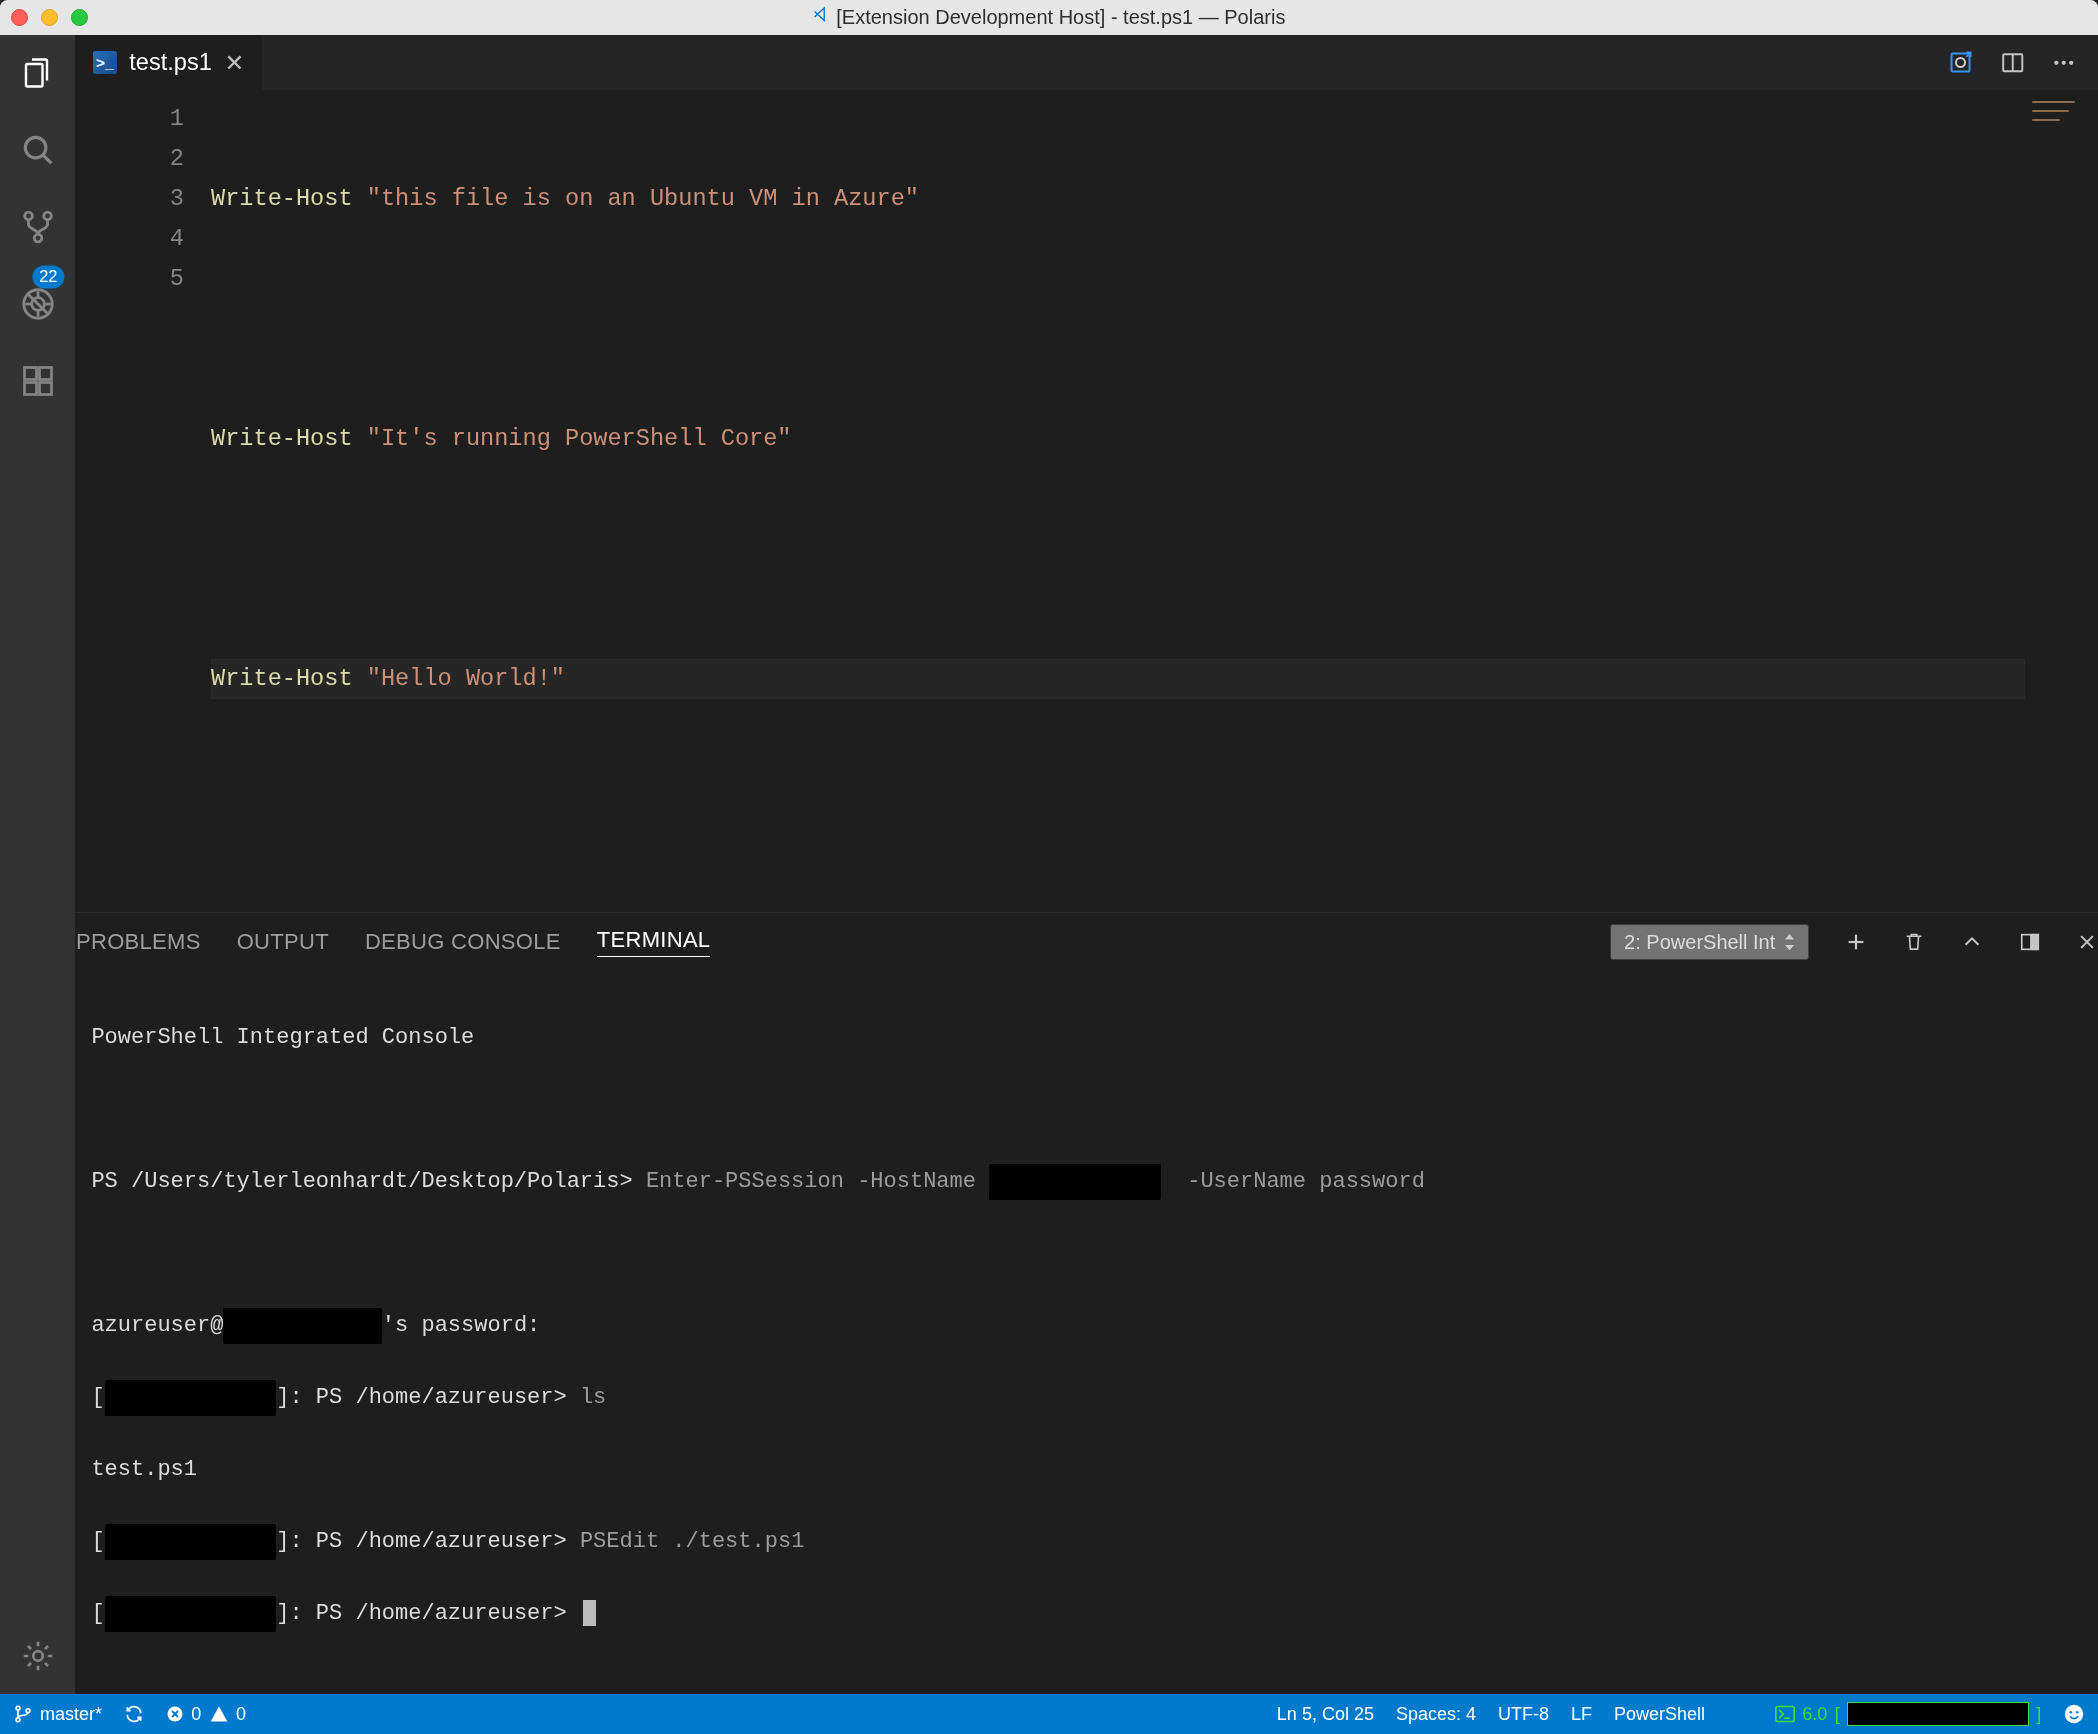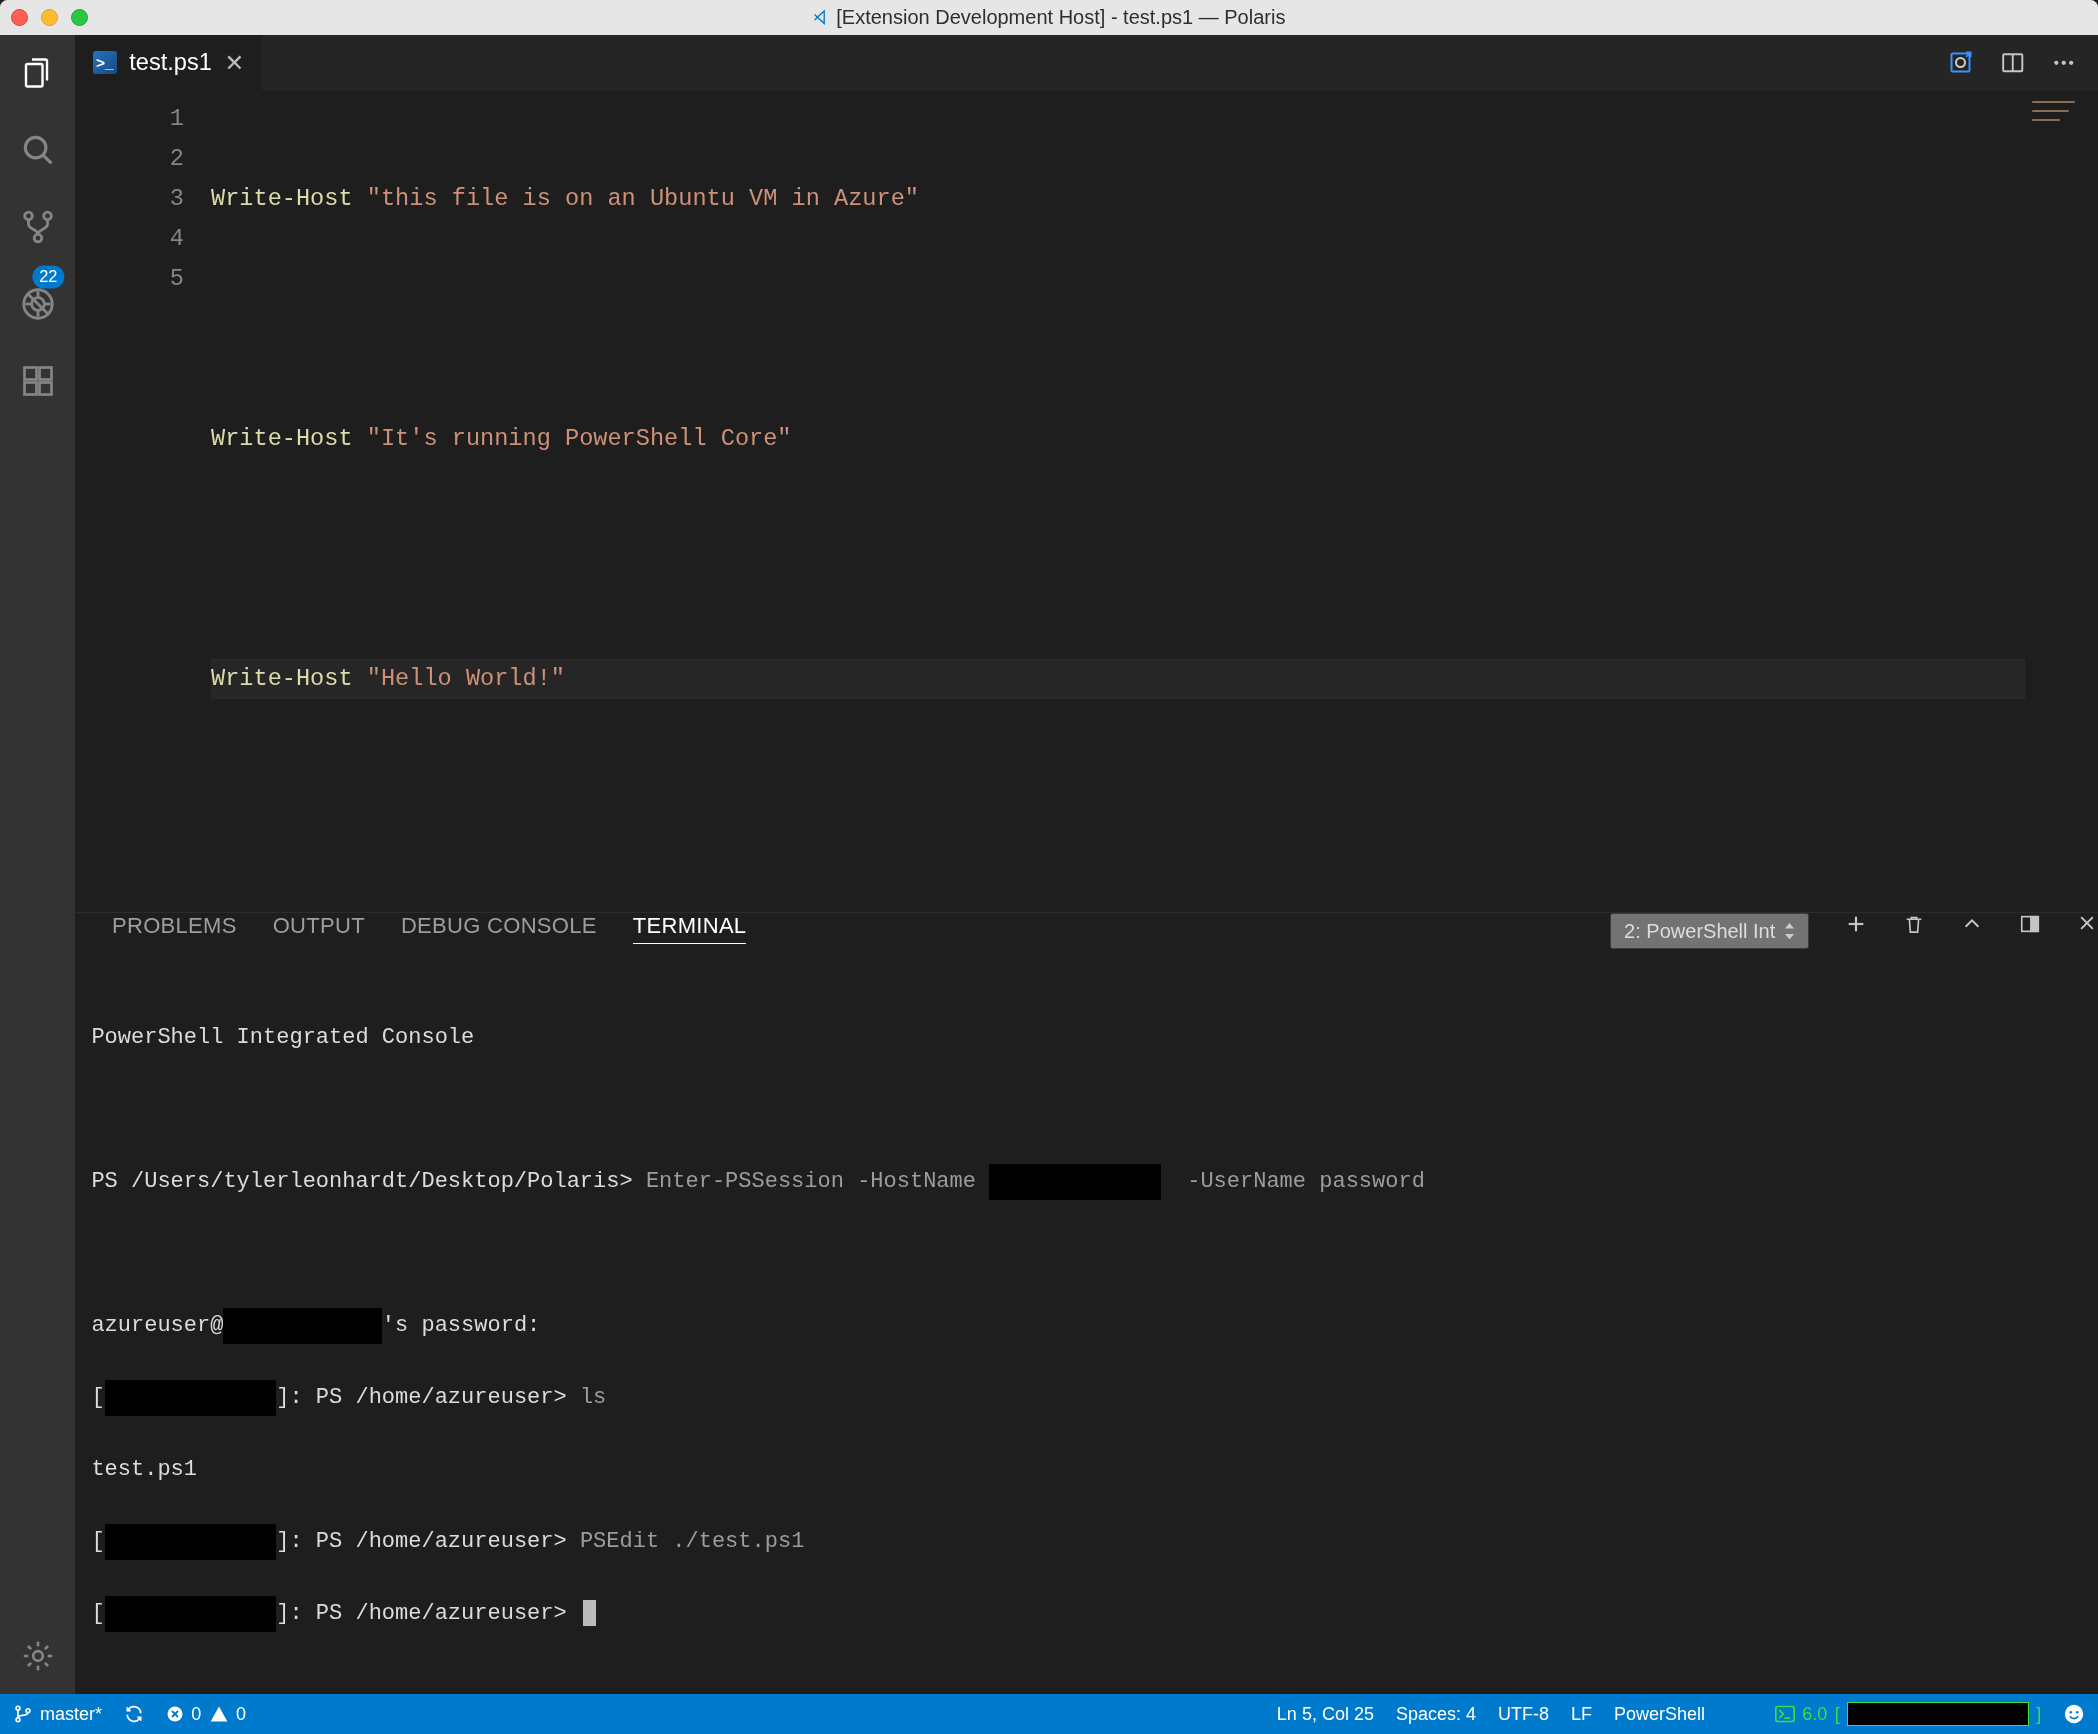--- a/index.html
+++ b/index.html
@@ -29,21 +29,21 @@
   .tl.yellow { background: #ffbd2e; border:0.9px solid #dea123; }
   .tl.green { background: #28c840; border:0.9px solid #1aab29; }
   .titlebar-title {
     position: absolute;
     left: 50%;
     transform: translateX(-50%);
     font-size: 20px;
     color: #2e2e2e;
     white-space: nowrap;
     display: flex;
-    align-items: center;
+    align-items: flex-start;
     gap: 7.3px;
   }
   .vscode-mark {
     width: 16.4px; height: 16.4px;
     display:inline-block;
     color:#007ACC;
   }
 
   
   .workbench {
@@ -170,26 +170,25 @@
   .panel {
     height: 782px;
     background:#1e1e1e;
     border-top:0.9px solid #2b2b2b;
     display:flex;
     flex-direction:column;
   }
   .panel-tabs {
     height:58px;
     display:flex;
-    align-items:flex-start;
+    align-items:center;
     padding: 0 1px;
     gap: 36px;
     font-size:22px;
     color:#9d9d9d;
-    margin-left:36px;
   }
   .panel-tabs .ptab { cursor:pointer; letter-spacing:0.3px; }
   .panel-tabs .ptab.active { color:#fff; border-bottom:0.9px solid #fff; padding-bottom:3.6px; }
   .panel-tabs .pspacer { flex:1; }
   .panel-tabs .dropdown {
     background:#737373;
     color:#ddd;
     border:0.9px solid #3c3c3c;
     padding:5.5px 12.7px;
     border-radius:2.7px;

